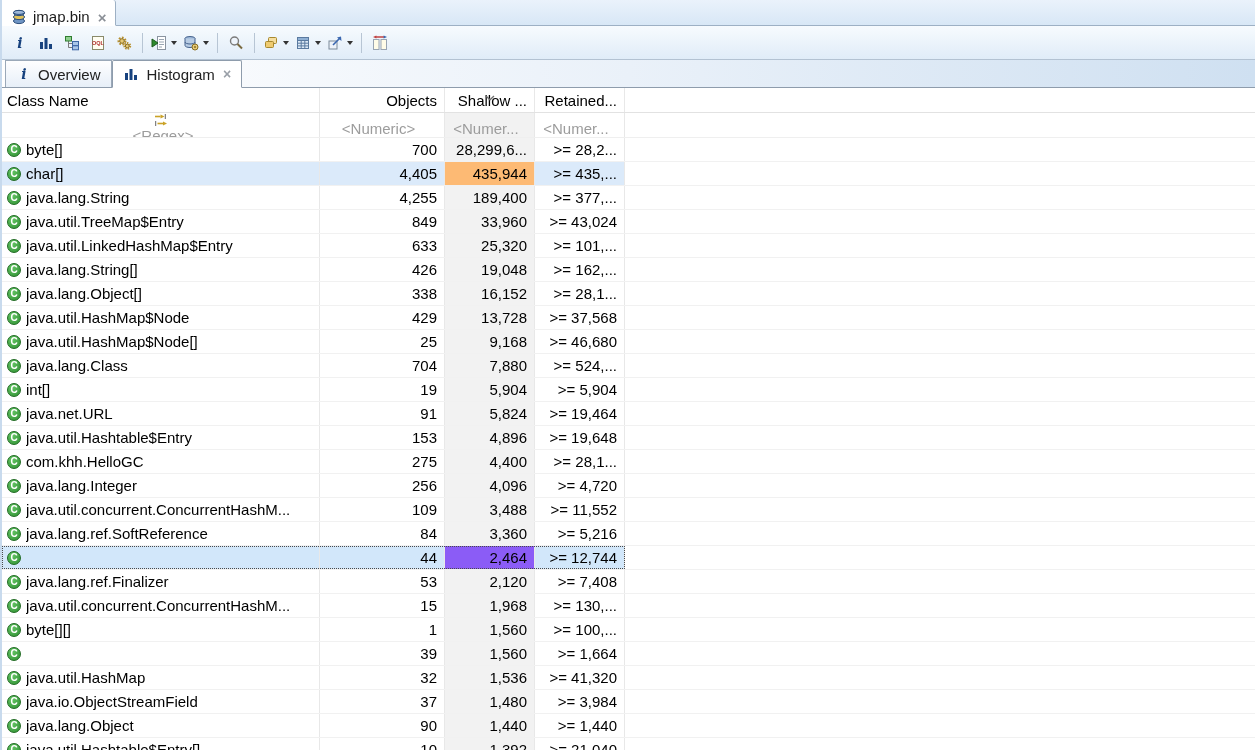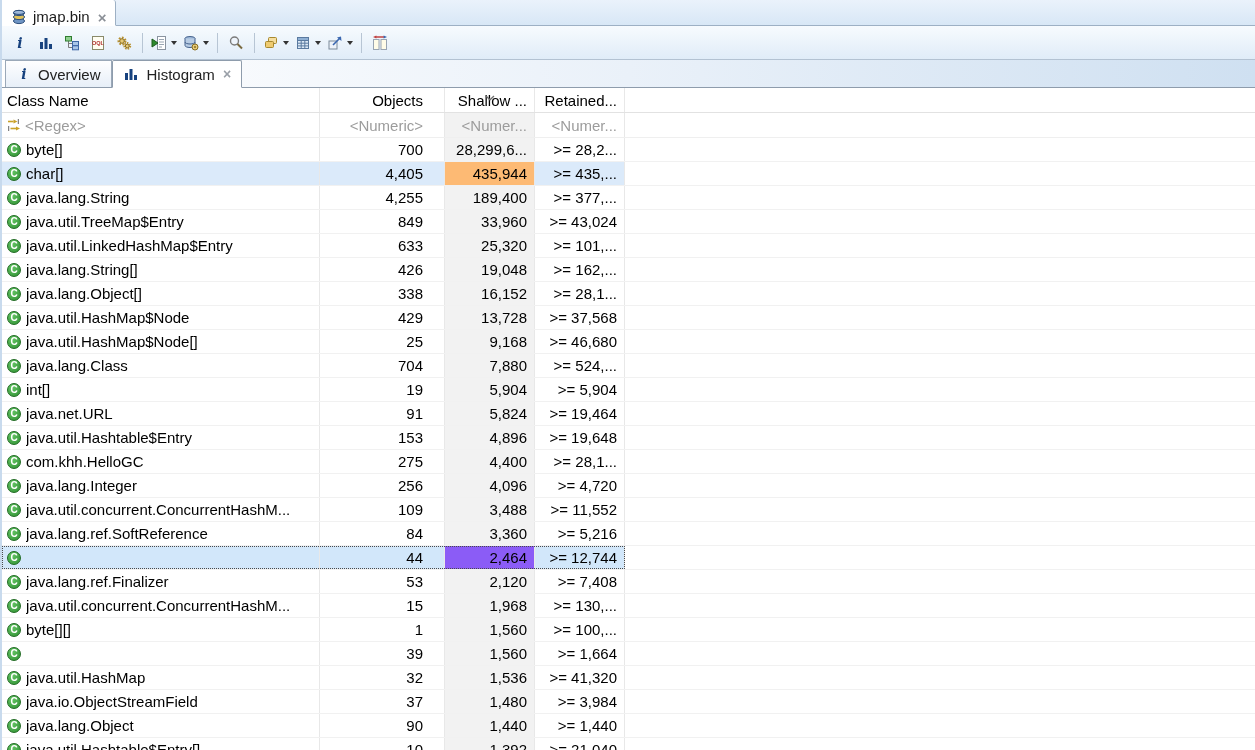--- a/index.html
+++ b/index.html
@@ -39,34 +39,34 @@
                    margin-bottom:-1px; height:28px; z-index:2; border-top-left-radius:2px; border-top-right-radius:2px;gap:8px; }
   .vtab .close { color:#9aa0a8; font-size:14px; font-weight:bold; line-height:1; }
 
   
   .grid { width:100%; font-size:15px; color:#000; }
   .grid-row { display:flex; width:100%; }
   .row-main { display:flex; width:623px; flex:0 0 623px; position:relative;align-items:flex-end; }
   .cell { height:100%; display:flex; align-items:center; border-right:1px solid #e8e8e8;
           overflow:hidden; white-space:nowrap; }
   .c0 { width:318px; flex:0 0 318px; padding-left:5px; }
-  .c1 { width:125px; flex:0 0 125px; justify-content:flex-end; padding-right:21px; }
+  .c1 { width:125px; flex:0 0 125px; justify-content:flex-end; padding-right:7px; }
   .c2 { width:90px;  flex:0 0 90px;  justify-content:flex-end; padding-right:7px; background:#f2f2f2; }
   .c3 { width:90px;  flex:0 0 90px;  justify-content:flex-end; padding-right:7px; }
   .spacer { flex:1; }
 
   .thead { height:25px; border-bottom:1px solid #e2e2e2; }
   .thead .grid-row { height:24px; }
   .thead .cell { position:relative; background:#fff; cursor:pointer; }
   .thead .c2 { background:#fff; }
   .sort-chevron { position:absolute; top:-1px; left:50%; transform:translateX(-50%); }
 
   .filter-row { height:25px; border-bottom:1px solid #efefef; color:#9c9c9c; }
   .filter-row .grid-row { height:24px; }
-  .filter-row .cell { cursor:text; }
+  .filter-row .cell { cursor:text;flex-direction:column; }
   .filter-icon { margin-right:4px; flex:0 0 auto; display:flex; }
 
   .tbody { height:612px; overflow:hidden; }
   .trow { height:24px; border-bottom:1px solid #f1f1f1; cursor:default; }
   .trow .row-main { height:23px; }
   .trow.highlight .cell { background:#dbeafa; }
   .trow.highlight .c2 { background:#fdba74; }
   .trow.focus .cell { background:#d2e7fa; }
   .trow.focus .c2 { background:#8b5cf6; }
   .trow.focus .row-main { outline:1px dotted #4a4a4a; outline-offset:-1px; }

